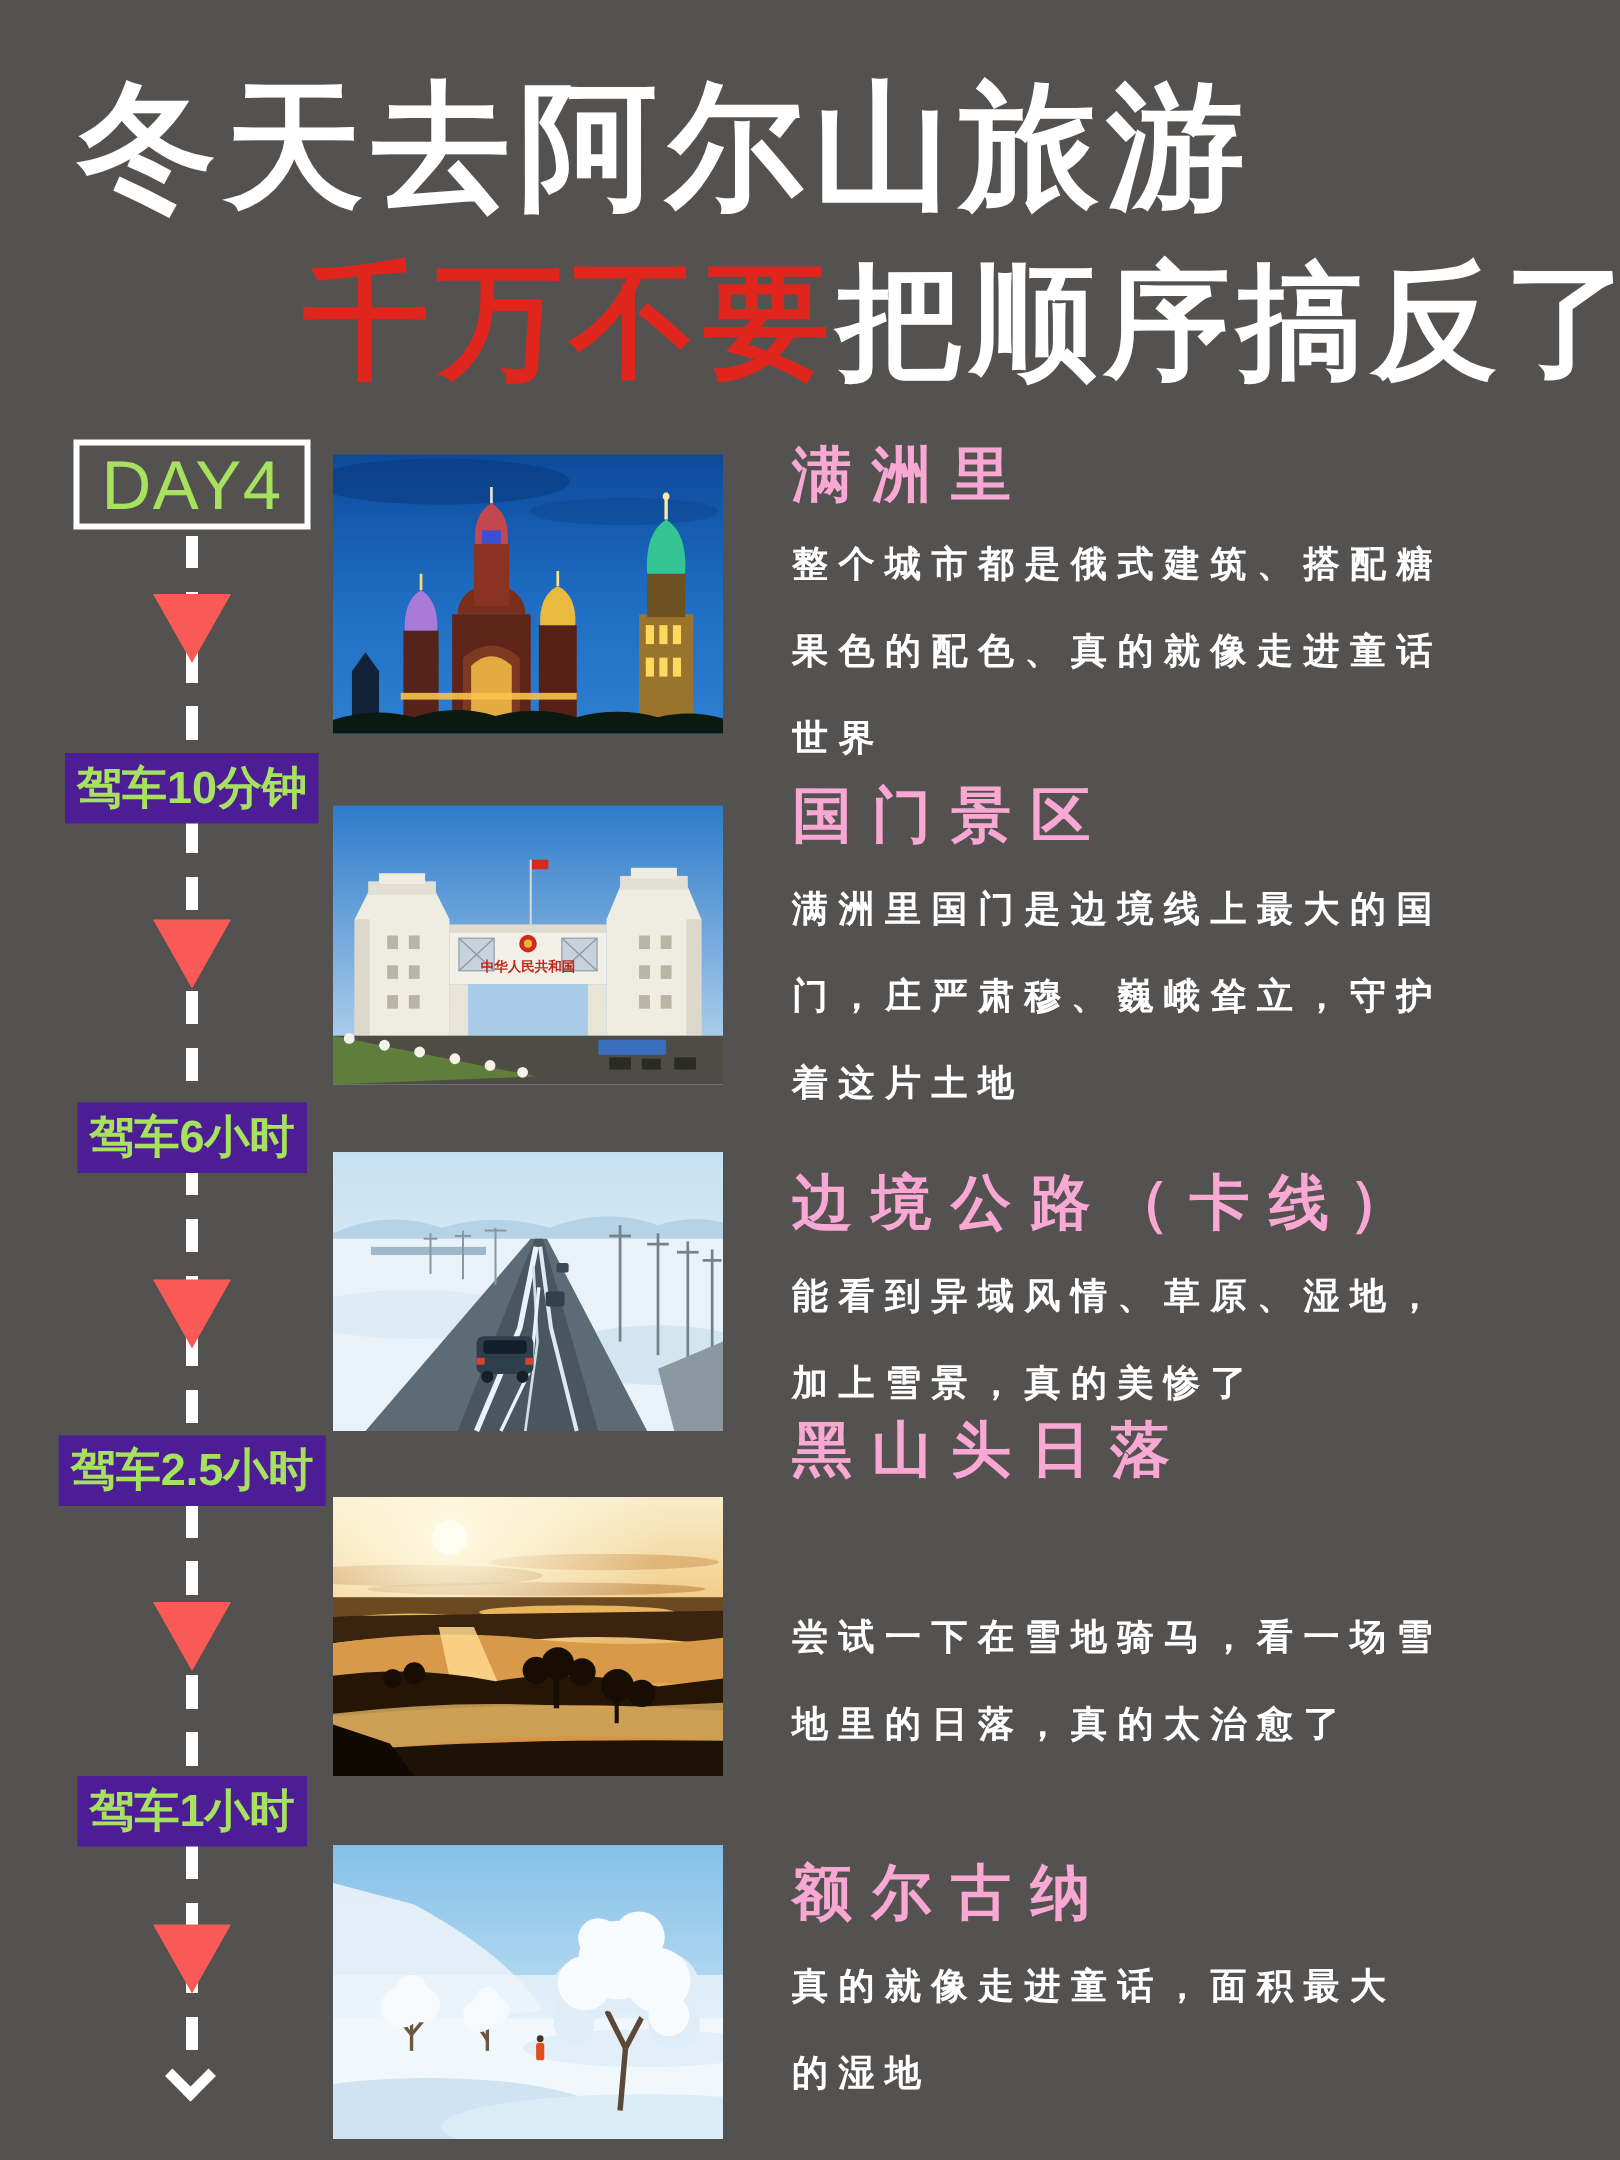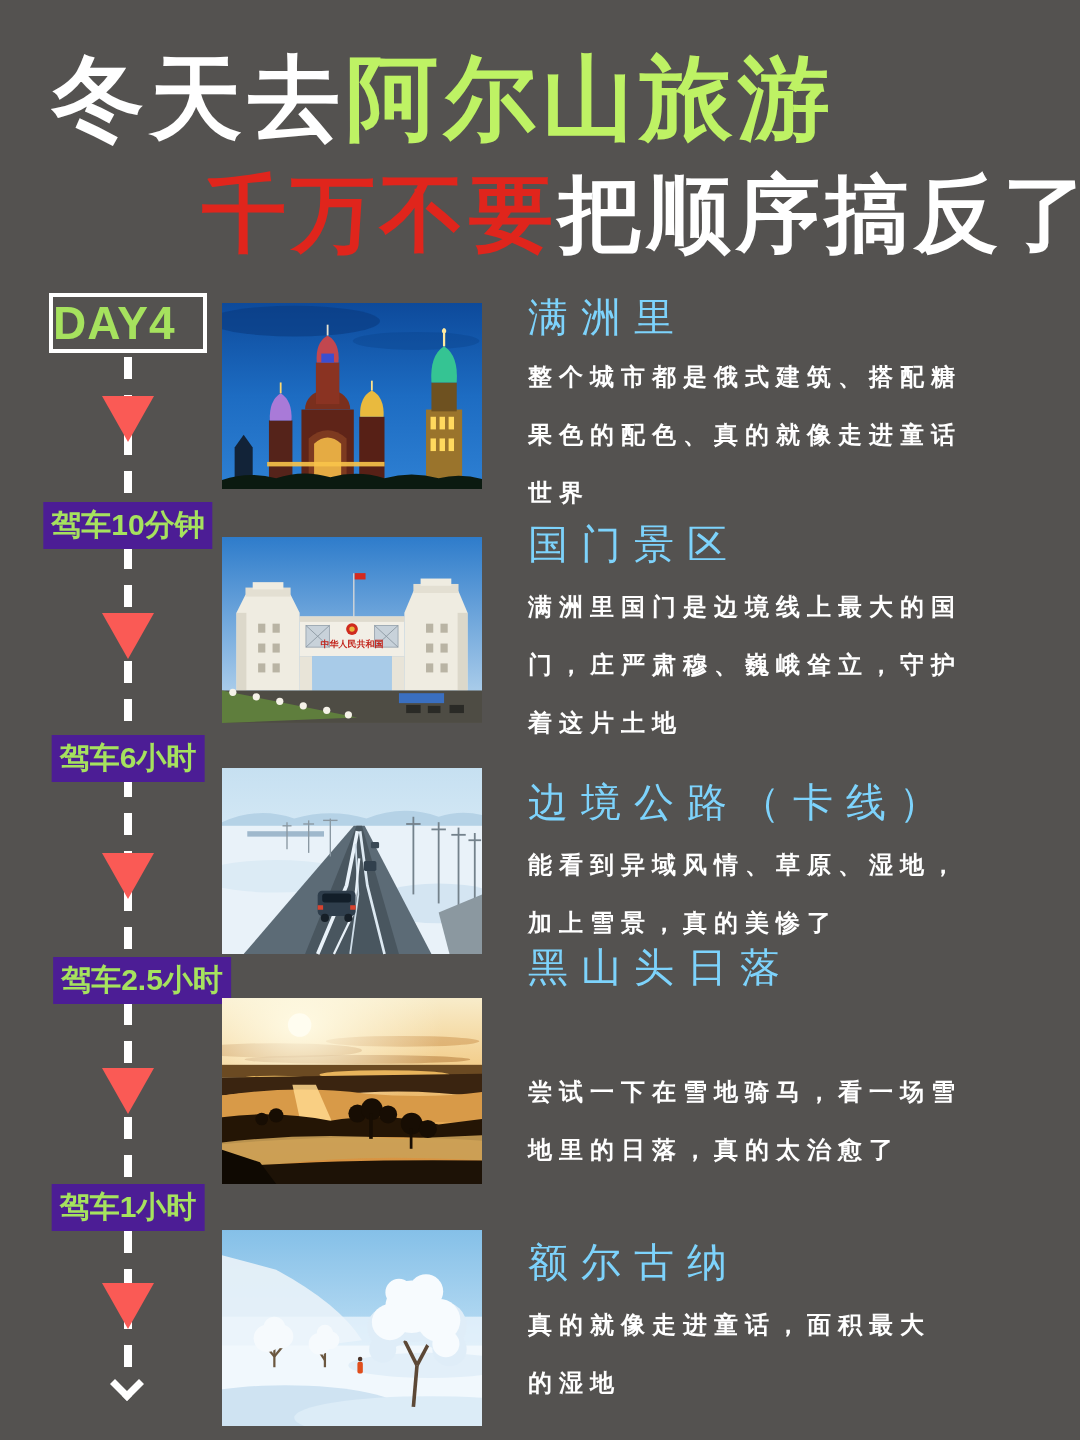--- a/index.html
+++ b/index.html
@@ -10,34 +10,34 @@
     position:relative; overflow:hidden;
   }
   .stage { position:absolute; left:0; top:0; width:1080px; height:1440px; }
 
   
   .title1 {
     position:absolute; left:52px; top:52px;
     font-size:92px; font-weight:900; line-height:1;
     color:#ffffff; letter-spacing:6px; white-space:nowrap;
   }
-  .title1 .hl { color:#bef264; }
+  .title1 .hl { color:#ffffff; }
   .title2 {
     position:absolute; left:202px; top:172px;
     font-size:84px; font-weight:900; line-height:1;
     color:#ffffff; letter-spacing:5px; white-space:nowrap;
   }
   .title2 .rd { color:#e0251c;margin-top:44px; }
 
   
   .day-box {
     position:absolute; left:49px; top:293px; width:158px; height:60px;
     border:4px solid #ffffff;
-    display:flex; align-items:center; justify-content:flex-start;
-    font-size:46px; font-weight:bold; color:#a6e25e; letter-spacing:1px;
+    display:flex; align-items:center; justify-content:center;
+    font-size:46px; font-weight:normal; color:#a6e25e; letter-spacing:1px;
   }
   .dash-line {
     position:absolute; left:124px; top:357px; width:8px; height:1022px;
     background:repeating-linear-gradient(to bottom,#ffffff 0 22px,transparent 22px 38px);
   }
   .tri {
     position:absolute; left:102px; width:0; height:0;
     border-left:26px solid transparent; border-right:26px solid transparent;
     border-top:46px solid #fa5a55;
   }
@@ -47,32 +47,32 @@
     position:absolute; left:115px; top:1372px; width:24px; height:24px;
     border-right:7px solid #ffffff; border-bottom:7px solid #ffffff;
     transform:rotate(45deg);
   }
   .seg-label {
     position:absolute; left:128px; transform:translateX(-50%);
     background:#4c1d95; color:#a6e25e;
     font-size:30px; font-weight:bold; padding:3px 8px; white-space:nowrap;
   }
   .seg-label.s1 { top:502px; } .seg-label.s2 { top:735px; }
-  .seg-label.s3 { top:957px;margin-left:14px; } .seg-label.s4 { top:1184px; }
+  .seg-label.s3 { top:957px; } .seg-label.s4 { top:1184px; }
 
   
   .photo {
     position:absolute; left:222px; width:260px; height:206px; overflow:hidden;
   }
   .photo svg { display:block; width:100%; height:100%; }
   .p1 { top:293px; } .p2 { top:527px; } .p3 { top:758px; } .p4 { top:988px; } .p5 { top:1220px; }
 
   .entry-title {
     position:absolute; left:528px;
-    color:#7dd3fc; font-size:40px; font-weight:normal;
+    color:#f9a8d4; font-size:40px; font-weight:bold;
     letter-spacing:13px; white-space:nowrap; line-height:1.2;
   }
   .et1 { top:293px; } .et2 { top:520px; } .et3 { top:778px; } .et4 { top:943px; } .et5 { top:1238px; }
 
   .entry-body {
     position:absolute; left:528px; width:535px;
     color:#ffffff; font-size:24px; font-weight:bold;
     letter-spacing:7px; line-height:58px;
   }
   .entry-body div { white-space:nowrap; }

